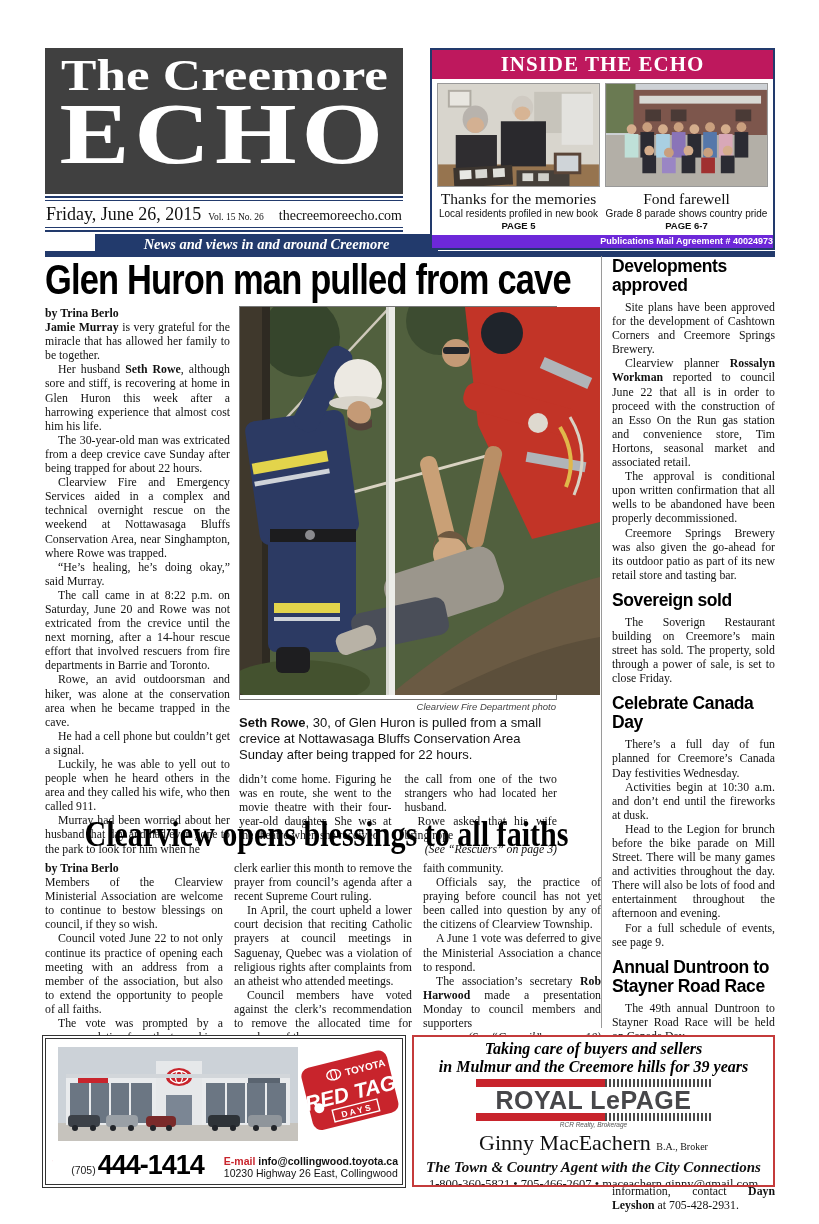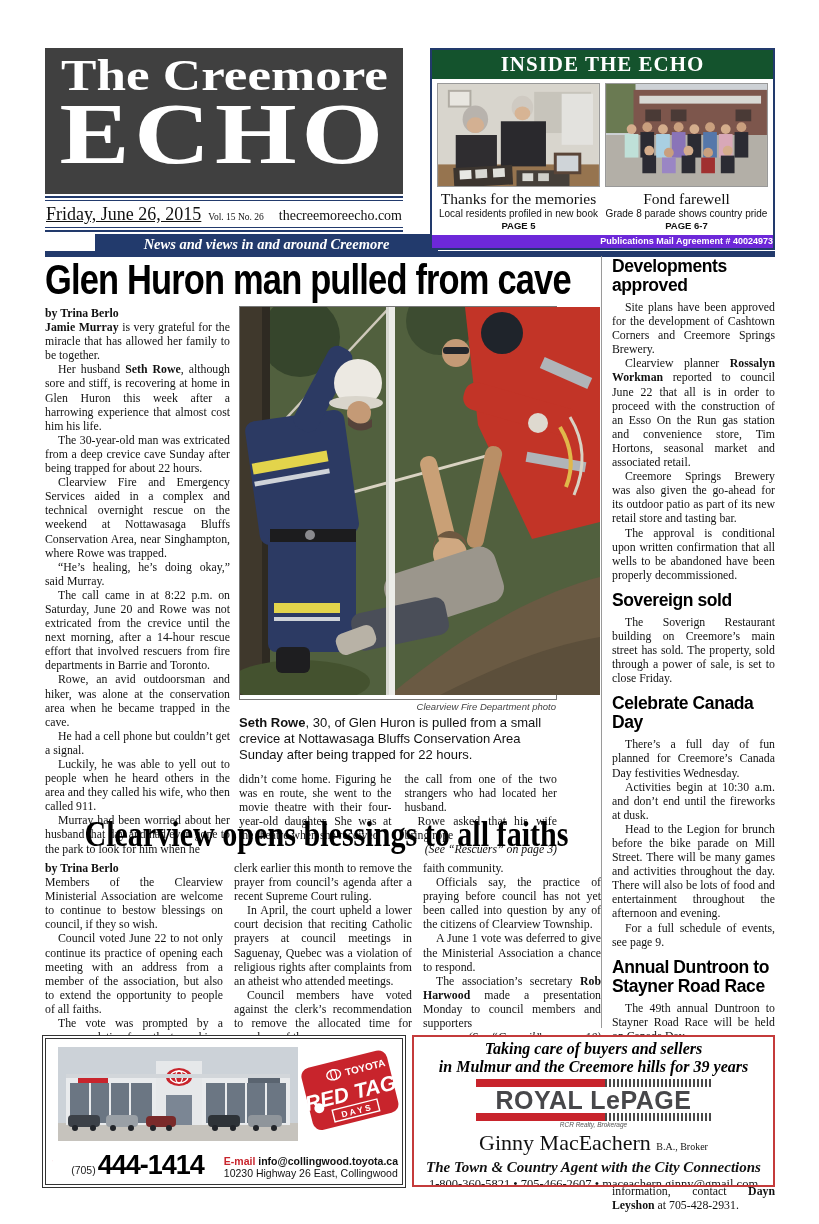--- a/index.html
+++ b/index.html
@@ -10,28 +10,28 @@
     font-family: "Liberation Serif", serif; color:#111;
   }
   
   .mast { position:absolute; left:45px; top:48px; width:358px; }
   .mast-box { background:#404040; height:146px; text-align:center; color:#fff; padding-top:4px; overflow:hidden; }
   .mast-l1 { display:inline-block; font:bold 45px/1.05 "Liberation Serif", serif; transform:scaleX(1.18); }
   .mast-l2 { display:inline-block; font:bold 86px/0.92 "Liberation Serif", serif; letter-spacing:4px; transform:scaleX(1.22); margin-top:-4px; }
   .dbl-rule { height:5px; border-top:2px solid #223a6c; border-bottom:1px solid #223a6c; margin:2px 0 1px; }
   .dbl-rule2 { height:5px; border-top:1px solid #223a6c; border-bottom:2px solid #223a6c; margin:1px 0 2px; }
   .date-row { display:flex; align-items:baseline; height:24px; padding:2px 1px 0; white-space:nowrap; }
-  .date-text { font:18px "Liberation Serif", serif;text-decoration:underline; }
+  .date-text { font:18px "Liberation Serif", serif; }
   .vol-text { font:9.5px "Liberation Serif", serif; margin-left:7px; }
   .site-text { font:14px "Liberation Serif", serif; margin-left:auto; }
   .tagline-bar { background:#223a6c; color:#fff; margin-left:50px; width:343px; height:20px;
     font:bold italic 14.5px/20px "Liberation Serif", serif; text-align:center; }
   
   .inside { position:absolute; left:430px; top:48px; width:345px; border:2px solid #223a6c; background:#fff; }
-  .inside-head { background:#14532d; color:#fff; text-align:center; font:bold 21px/29px "Liberation Serif", serif; letter-spacing:1px; }
+  .inside-head { background:#be185d; color:#fff; text-align:center; font:bold 21px/29px "Liberation Serif", serif; letter-spacing:1px; }
   .inside-photos { display:flex; gap:5px; padding:4px 5px 2px; }
   .inside-photos svg { display:block; border:1px solid #999; }
   .inside-caps { display:flex; gap:5px; padding:1px 5px 3px; }
   .icap { flex:1; text-align:center; }
   .icap-title { font:15.5px/18px "Liberation Serif", serif; }
   .icap-sub { font:10px/12px "Liberation Sans", sans-serif; }
   .icap-page { font:bold 9.5px/12px "Liberation Sans", sans-serif; }
   .mail-bar { background:#6d28d9; color:#fff; text-align:right; font:bold 9px/13px "Liberation Sans", sans-serif; }
   .top-rule { position:absolute; left:45px; top:251px; width:730px; height:6px; background:#223a6c; }
   
@@ -312,22 +312,22 @@
         <p class="see"><span>(See “Council” on page 10)</span></p>
       </div>
   </div>
 
   <div class="col-divider"></div>
   <div class="sidebar">
     <div class="sb-head first">Developments approved</div>
     <div class="art">
         <p><span>Site plans have been approved for the development of Cashtown Corners and Creemore Springs Brewery.</span></p>
         <p><span>Clearview planner </span><span class="seg-b">Rossalyn Workman</span><span> reported to council June 22 that all is in order to proceed with the construction of an Esso On the Run gas station and convenience store, Tim Hortons, seasonal market and associated retail.</span></p>
+        <p><span>The approval is conditional upon written confirmation that all wells to be abandoned have been properly decommissioned.</span></p>
         <p><span>Creemore Springs Brewery was also given the go-ahead for its outdoor patio as part of its new retail store and tasting bar.</span></p>
-        <p><span>The approval is conditional upon written confirmation that all wells to be abandoned have been properly decommissioned.</span></p>
       </div>
     <div class="sb-head">Sovereign sold</div>
     <div class="art">
         <p><span>The Soverign Restaurant building on Creemore’s main street has sold. The property, sold through a power of sale, is set to close Friday.</span></p>
       </div>
     <div class="sb-head">Celebrate Canada Day</div>
     <div class="art">
         <p><span>There’s a full day of fun planned for Creemore’s Canada Day festivities Wednesday.</span></p>
         <p><span>Activities begin at 10:30 a.m. and don’t end until the fireworks at dusk.</span></p>
         <p><span>Head to the Legion for brunch before the bike parade on Mill Street. There will be many games and activities throughout the day. There will also be lots of food and entertainment throughout the afternoon and evening.</span></p>

